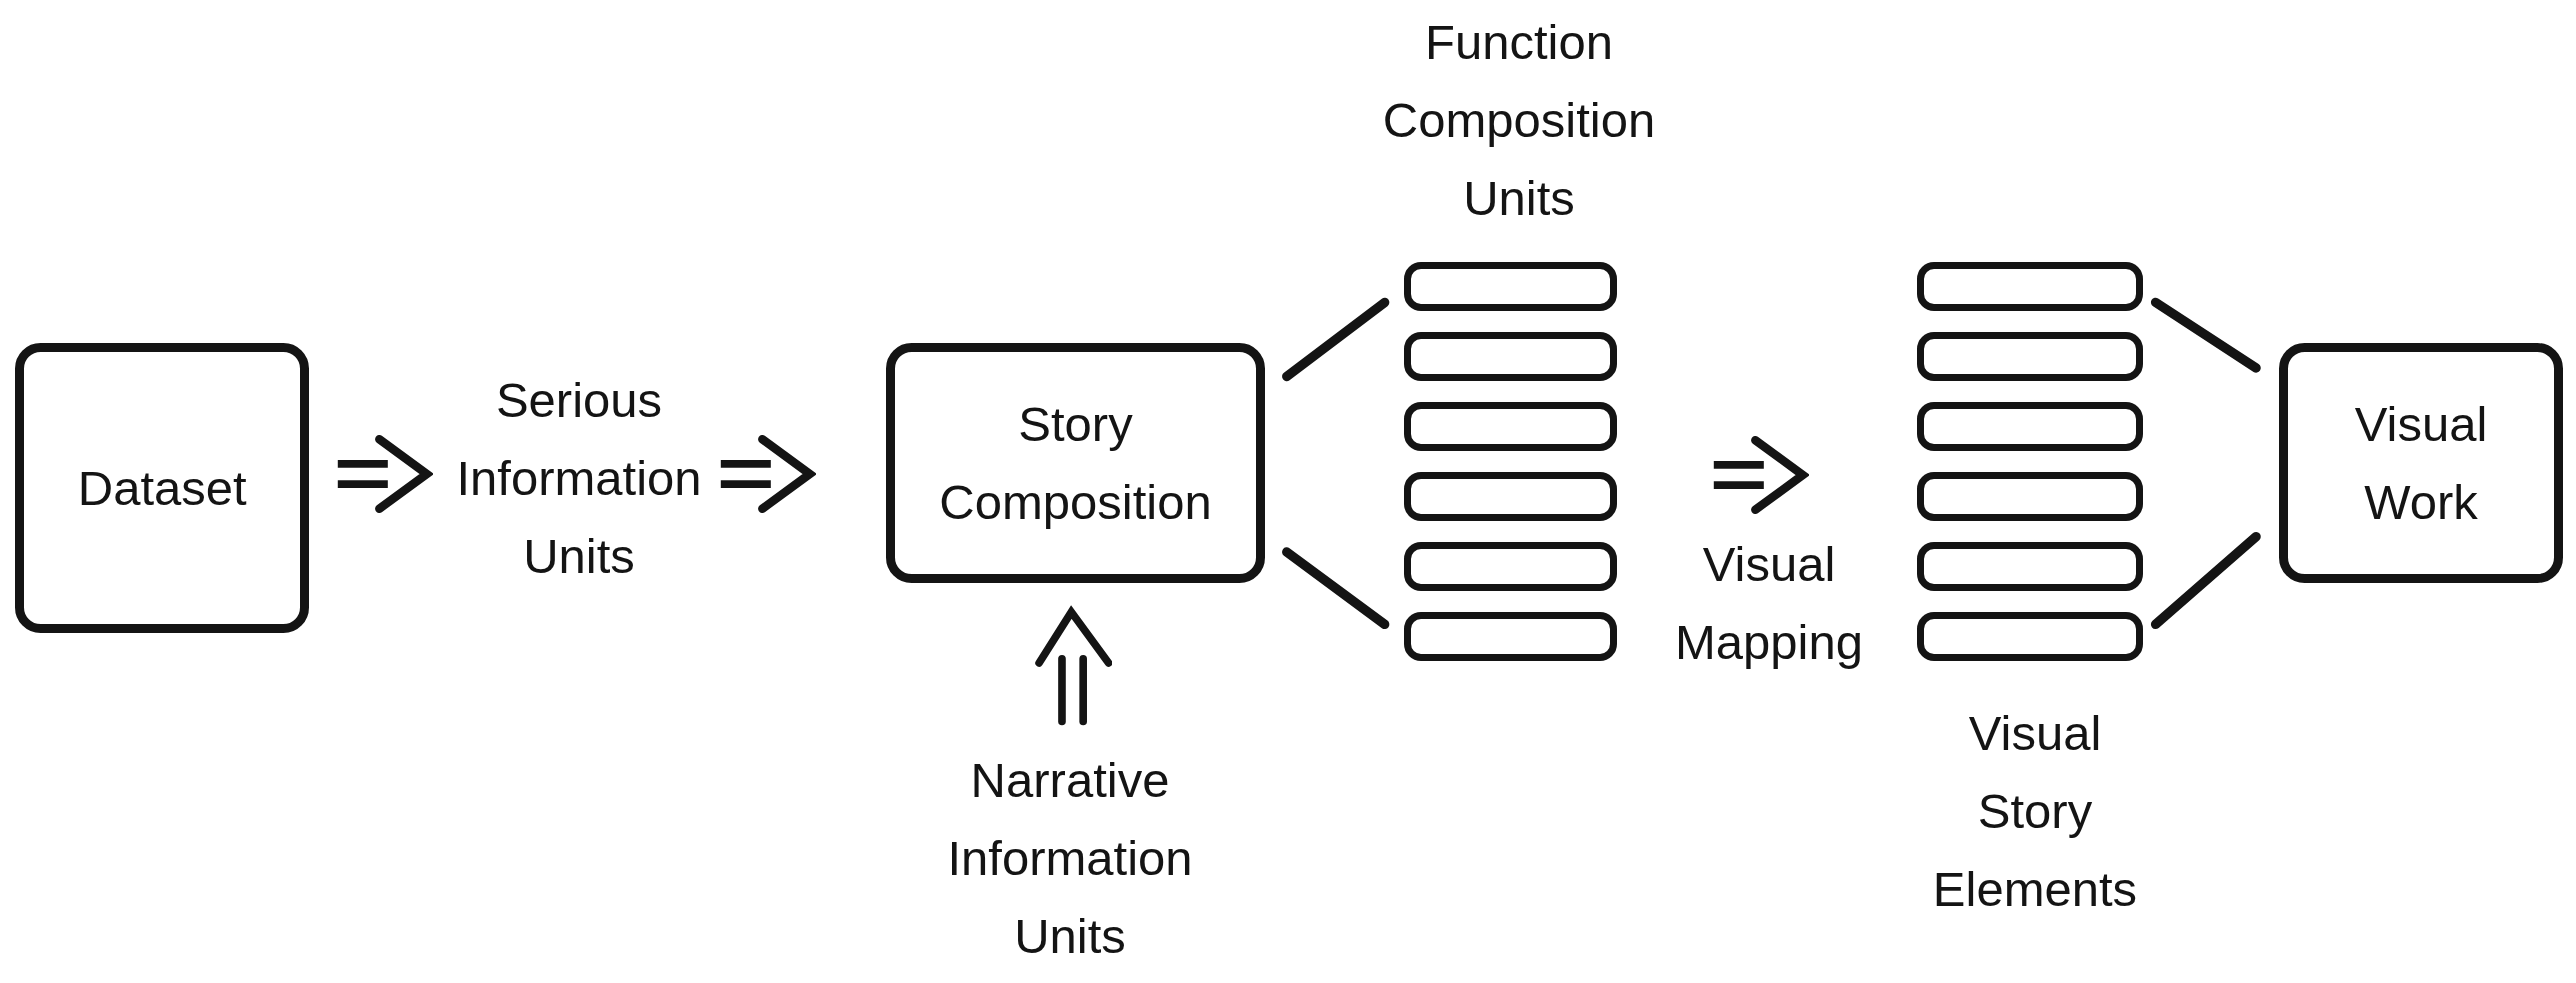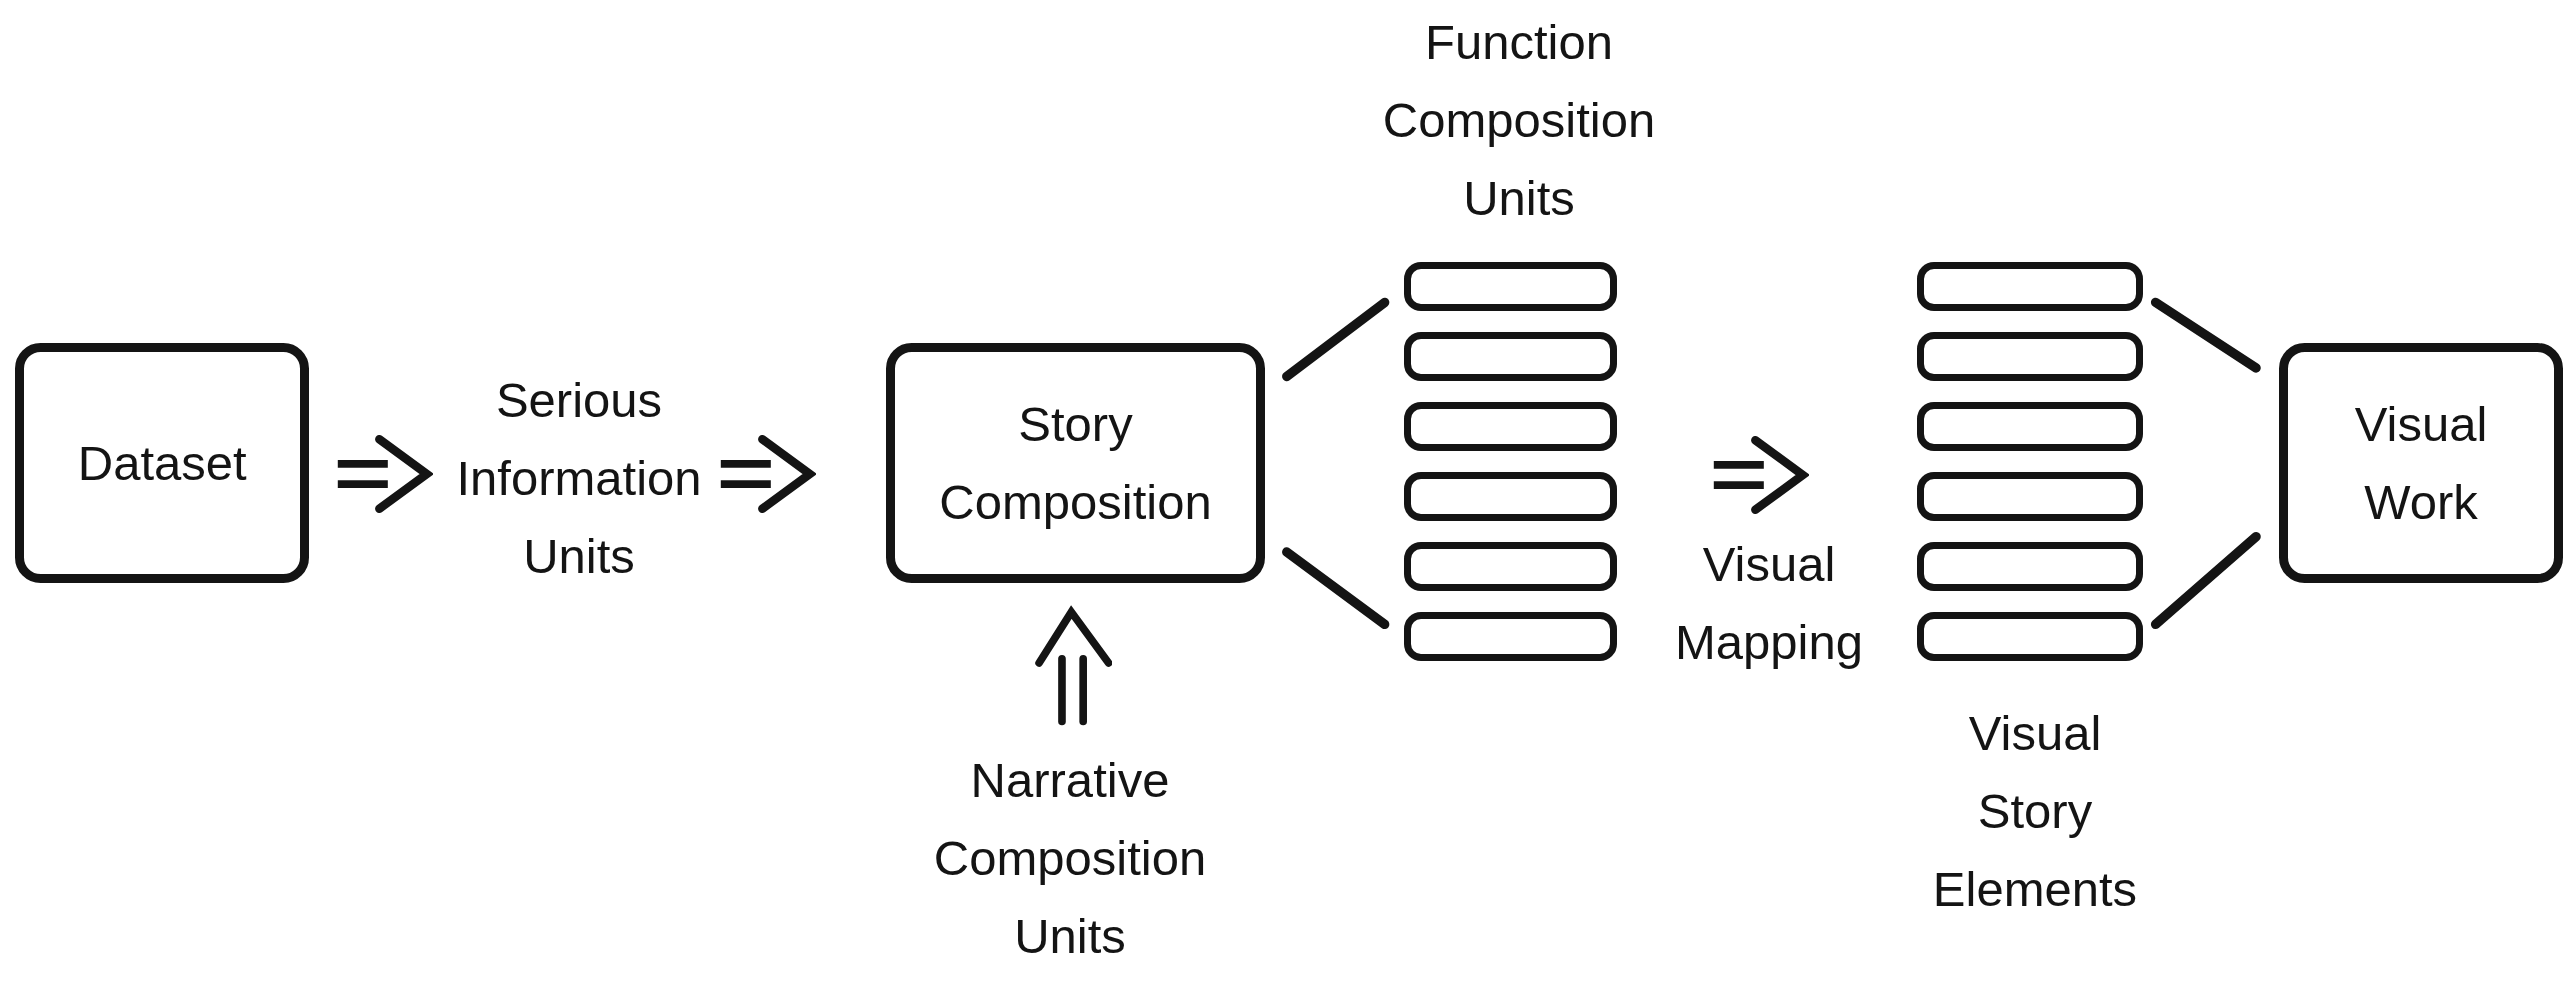--- a/index.html
+++ b/index.html
@@ -7,21 +7,21 @@
     position:relative;width:2576px;height:983px;background:#ffffff;
     font-family:"Liberation Sans",sans-serif;color:#141414;overflow:hidden;
   }
   .underlay{position:absolute;left:0;top:0;width:2576px;height:983px;}
   .underlay line{stroke:#141414;stroke-width:11;stroke-linecap:round;}
   .box{
     position:absolute;border:9.4px solid #141414;border-radius:25.6px;background:#fff;
     display:flex;align-items:center;justify-content:center;text-align:center;
     font-size:49px;line-height:78px;white-space:pre-line;box-sizing:border-box;
   }
-  .box.dataset{left:15.3px;top:343px;width:294px;height:240px;}
+  .box.dataset{left:15.3px;top:343px;width:294px;height:290px;}
   .box.story{left:886px;top:343px;width:379px;height:240px;}
   .box.visualwork{left:2279px;top:343px;width:284px;height:240px;}
   .label{
     position:absolute;text-align:center;font-size:49px;line-height:78px;
     white-space:pre-line;transform:translateX(-50%);
   }
   .label.serious{left:579px;top:361px;}
   .label.function{left:1519px;top:3.4px;}
   .label.narrative{left:1070px;top:741px;}
   .label.vmapping{left:1769px;top:525px;}
@@ -70,21 +70,21 @@
   <div class="box story">Story
 Composition</div>
 
   <svg class="uparrow" viewBox="0 0 92 142">
     <polyline points="6,68 44,8 88,68"></polyline>
     <line x1="33" y1="63" x2="33" y2="137"></line>
     <line x1="58" y1="63" x2="58" y2="137"></line>
   </svg>
 
   <div class="label narrative">Narrative
-Composition
+Information
 Units</div>
 
   <div class="label function">Function
 Composition
 Units</div>
 
   <div class="stack s1">
       <div class="unit"></div>
       <div class="unit"></div>
       <div class="unit"></div>

